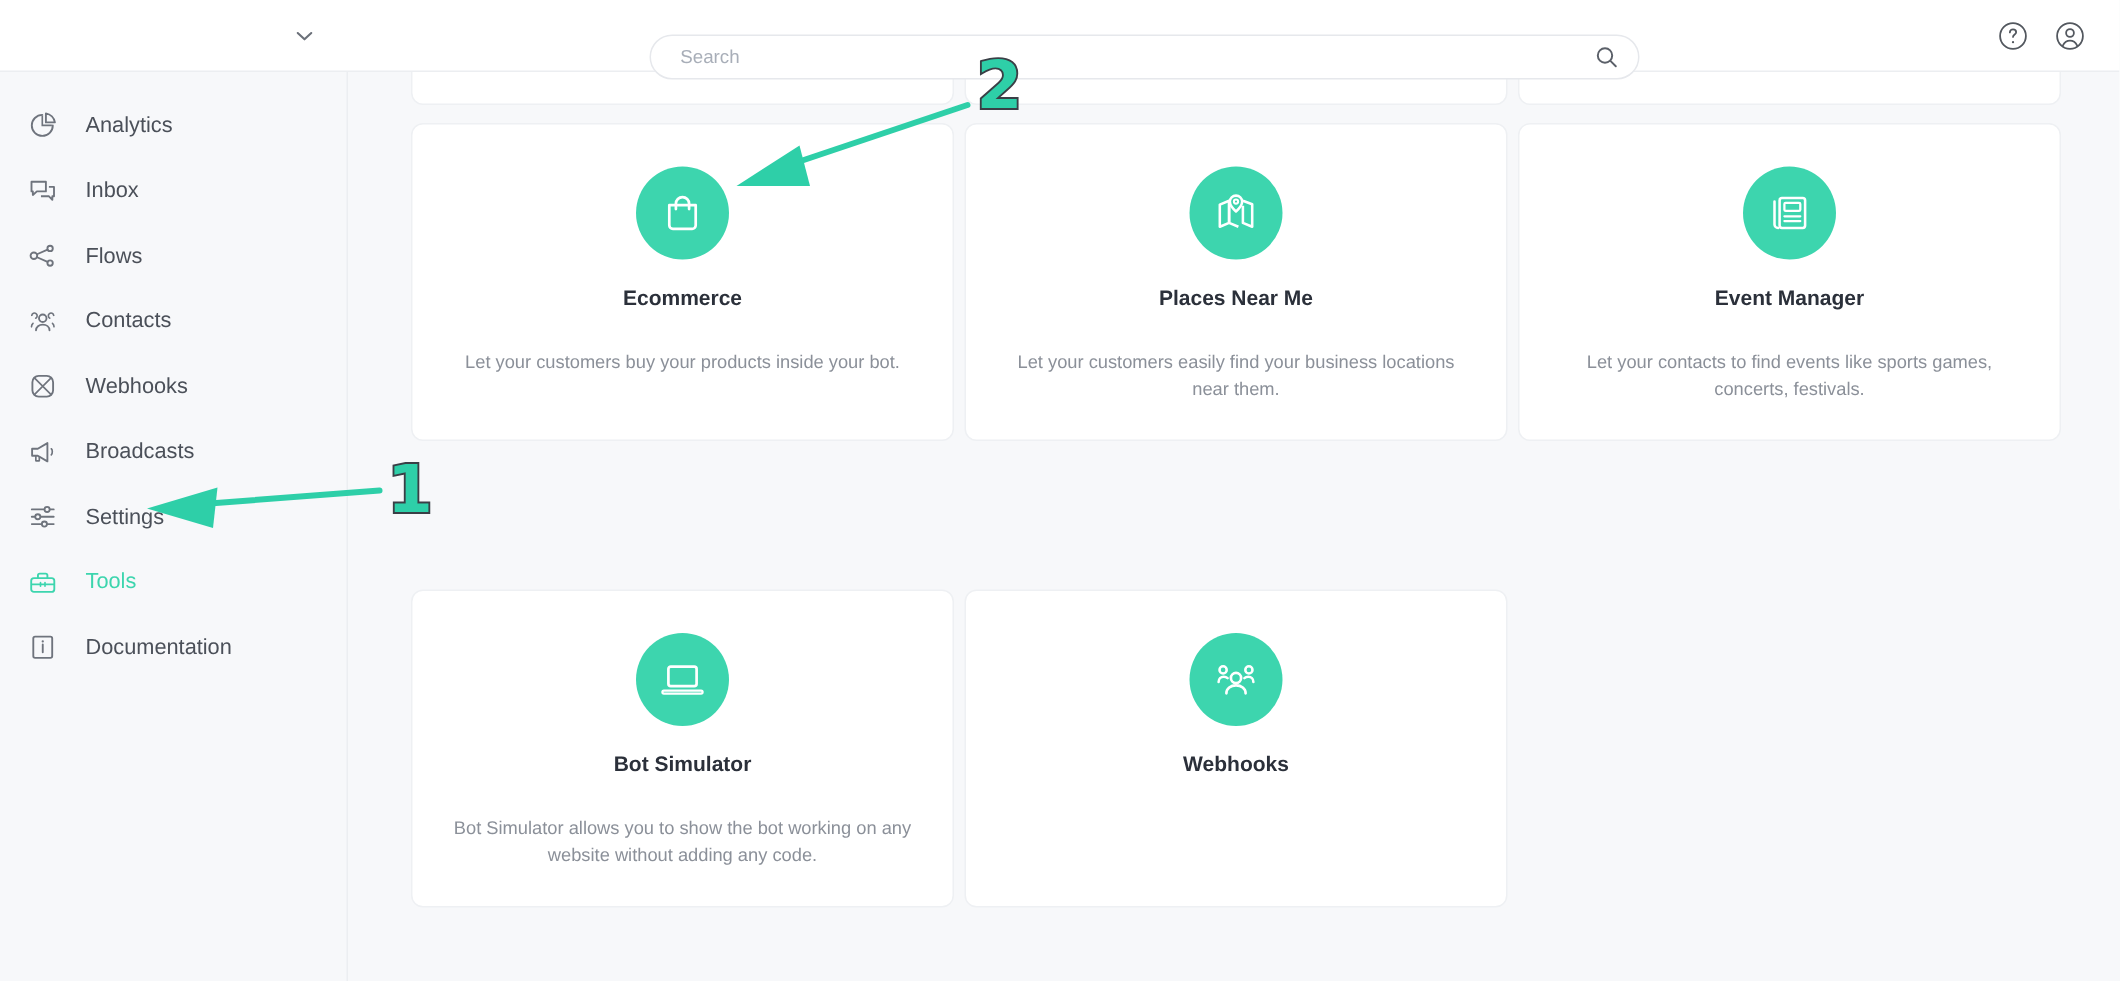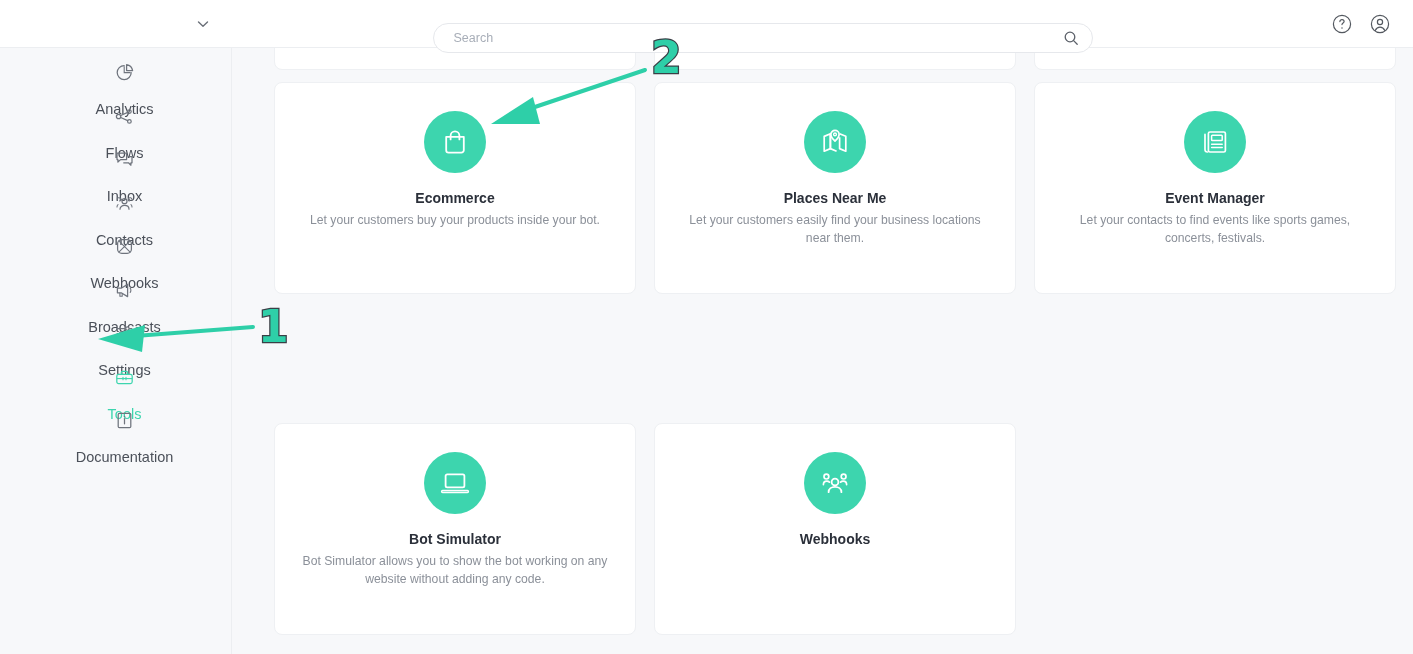--- a/index.html
+++ b/index.html
@@ -108,21 +108,20 @@
 
   .nav-item {
     height: 43.5px;
     display: flex;
     align-items: center;
     padding-left: 18px;
     gap: 18px;
     cursor: pointer;
     color: #4b5059;
     font-size: 14.5px;
-    flex-direction: column;
   }
   .nav-item .nav-ico {
     width: 21px; height: 21px;
     display: flex; align-items: center; justify-content: center;
     flex: 0 0 21px;
   }
   .nav-item.active { color: #3dd5ae; }
 
   
   .content {
@@ -131,29 +130,29 @@
     width: 1180px;
     height: 606px;
     background: #f7f8fa;
     overflow: hidden;
   }
 
   .grid-row {
     position: absolute;
     left: 41px;
     display: flex;
-    gap: 18px;
+    gap: 7px;
   }
 
   
   .row-partial { top: -8px; }
   .row-partial .card { height: 14px; }
 
   .row-1 { top: 34px; }
-  .row-2 { top: 375px; }
+  .row-2 { top: 345px; }
 
   .card {
     width: 362px;
     height: 212px;
     background: #ffffff;
     border: 1px solid #eef0f3;
     border-radius: 8px;
     display: flex;
     flex-direction: column;
     align-items: center;
@@ -173,21 +172,21 @@
 
   .card-title {
     margin-top: 17px;
     font-size: 14px;
     font-weight: bold;
     color: #2b303a;
     text-align: center;
   }
 
   .card-desc {
-    margin-top: 5px;
+    margin-top: 26px;
     font-size: 12.2px;
     line-height: 18px;
     color: #8b9099;
     text-align: center;
     max-width: 330px;
   }
 
   
   .anno-layer {
     position: absolute;
@@ -264,37 +263,37 @@
           <path d="M12.6 2.6a7.3 7.3 0 0 1 6 6h-6z" stroke="#6f747d" stroke-width="1.25" stroke-linejoin="round" fill="none"></path>
           <path d="M10.2 4.2v6.4h6.4" stroke="#6f747d" stroke-width="1.1" fill="none"></path>
         </svg>
       </span>
       <span>Analytics</span>
     </div>
 
     <div class="nav-item">
       <span class="nav-ico">
         <svg width="21" height="21" viewBox="0 0 21 21" fill="none">
+          <path d="M3 4.2h9.6v6.4H6.6L3.9 13V10.6H3z" stroke="#6f747d" stroke-width="1.25" stroke-linejoin="round" fill="none"></path>
+          <path d="M14.6 7.6h3.4v6.2h-1.1v2.4l-2.4-2.4H9.3" stroke="#6f747d" stroke-width="1.25" stroke-linejoin="round" fill="none"></path>
+        </svg>
+      </span>
+      <span>Inbox</span>
+    </div>
+
+    <div class="nav-item">
+      <span class="nav-ico">
+        <svg width="21" height="21" viewBox="0 0 21 21" fill="none">
           <circle cx="4.6" cy="10.5" r="2.2" stroke="#6f747d" stroke-width="1.25"></circle>
           <circle cx="15.4" cy="5.6" r="1.8" stroke="#6f747d" stroke-width="1.25"></circle>
           <circle cx="15.4" cy="15.4" r="1.8" stroke="#6f747d" stroke-width="1.25"></circle>
           <path d="M6.7 9.5l7-3.1M6.7 11.5l7 3.1" stroke="#6f747d" stroke-width="1.25" stroke-linecap="round"></path>
         </svg>
       </span>
       <span>Flows</span>
-    </div>
-
-    <div class="nav-item">
-      <span class="nav-ico">
-        <svg width="21" height="21" viewBox="0 0 21 21" fill="none">
-          <path d="M3 4.2h9.6v6.4H6.6L3.9 13V10.6H3z" stroke="#6f747d" stroke-width="1.25" stroke-linejoin="round" fill="none"></path>
-          <path d="M14.6 7.6h3.4v6.2h-1.1v2.4l-2.4-2.4H9.3" stroke="#6f747d" stroke-width="1.25" stroke-linejoin="round" fill="none"></path>
-        </svg>
-      </span>
-      <span>Inbox</span>
     </div>
 
     <div class="nav-item">
       <span class="nav-ico">
         <svg width="21" height="21" viewBox="0 0 21 21" fill="none">
           <circle cx="10.5" cy="8.2" r="2.5" stroke="#6f747d" stroke-width="1.25"></circle>
           <path d="M6 16.2c0-2.3 2-3.8 4.5-3.8s4.5 1.5 4.5 3.8" stroke="#6f747d" stroke-width="1.25" stroke-linecap="round" fill="none"></path>
           <path d="M3.2 6.2a1.8 1.8 0 1 1 2.6 1.9M4 11.6c-.6.5-1 1.3-1 2.3" stroke="#6f747d" stroke-width="1.1" stroke-linecap="round" fill="none"></path>
           <path d="M17.8 6.2a1.8 1.8 0 1 0-2.6 1.9M17 11.6c.6.5 1 1.3 1 2.3" stroke="#6f747d" stroke-width="1.1" stroke-linecap="round" fill="none"></path>
         </svg>

